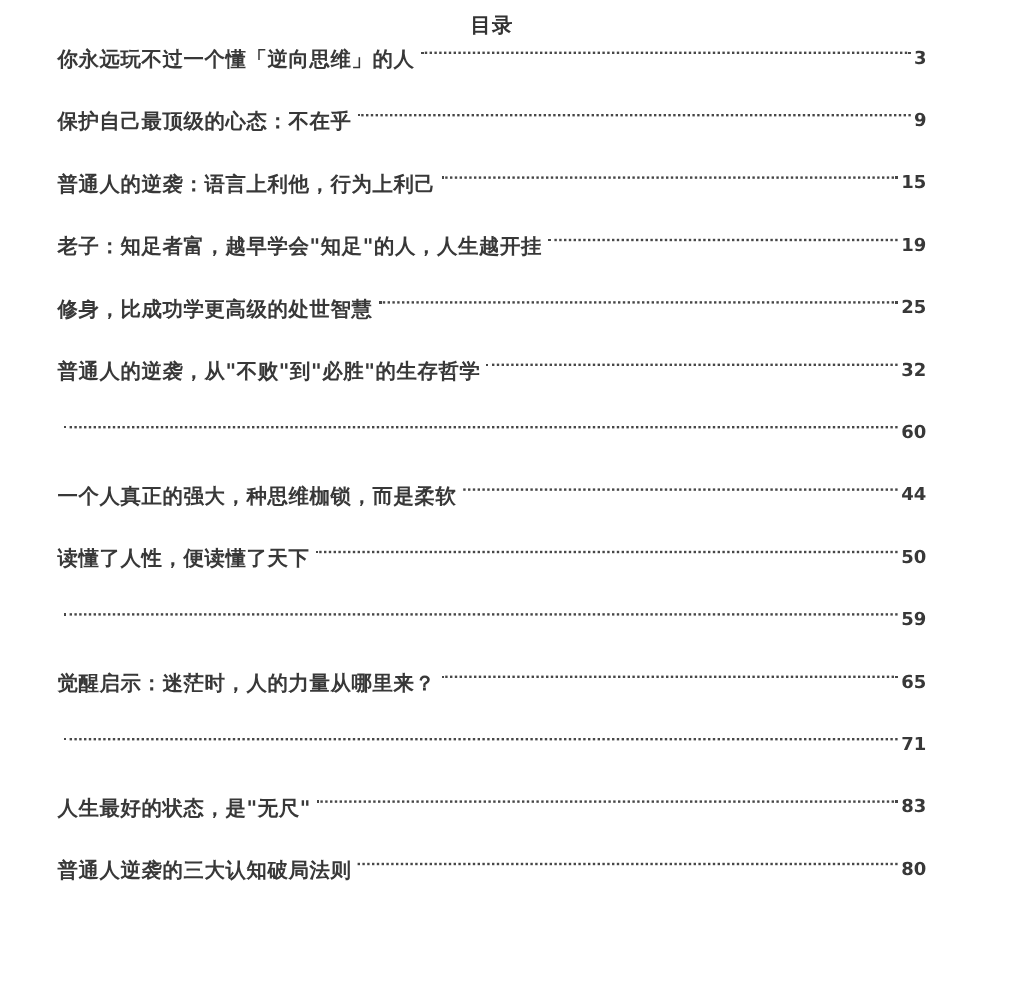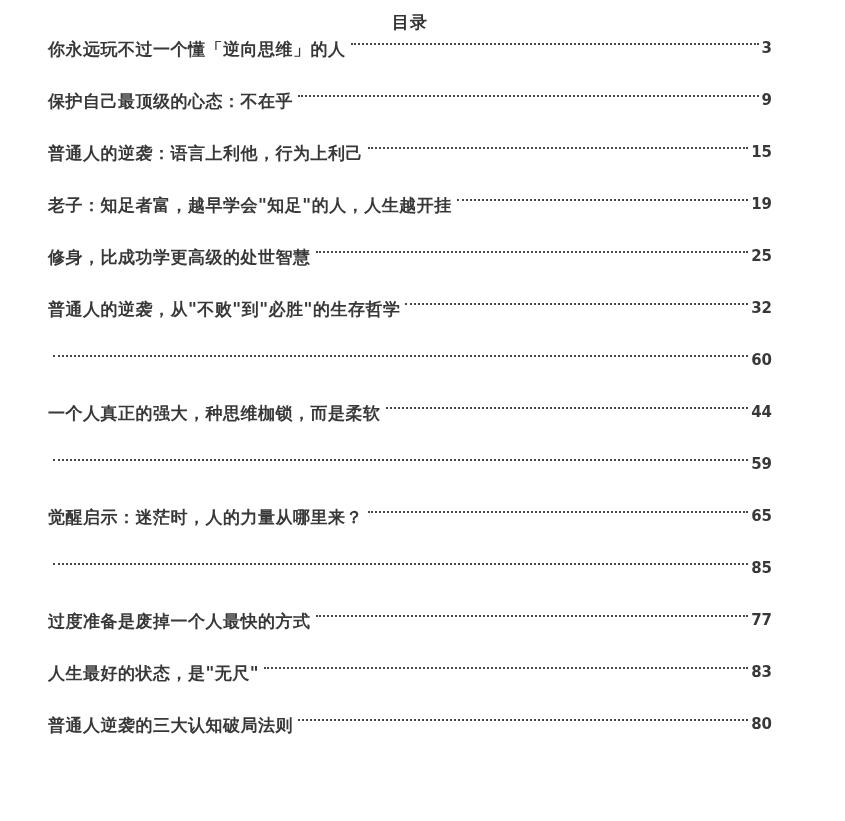--- a/index.html
+++ b/index.html
@@ -107,42 +107,42 @@
     <span class="leader"></span>
     <span class="page-num">60</span>
   </div>
 
   <div class="toc-row">
     <span class="toc-title">一个人真正的强大，种思维枷锁，而是柔软</span>
     <span class="leader"></span>
     <span class="page-num">44</span>
   </div>
 
+  <div class="toc-row">
+    <span class="toc-title">读懂了人性，便读懂了天下</span>
+    <span class="leader"></span>
+    <span class="page-num">50</span>
+  </div>
 
   <div class="toc-row">
     <span class="leader"></span>
     <span class="page-num">59</span>
   </div>
 
   <div class="toc-row">
     <span class="toc-title">觉醒启示：迷茫时，人的力量从哪里来？</span>
     <span class="leader"></span>
     <span class="page-num">65</span>
   </div>
 
   <div class="toc-row">
     <span class="leader"></span>
-    <span class="page-num">85</span>
+    <span class="page-num">71</span>
   </div>
 
-  <div class="toc-row">
-    <span class="toc-title">过度准备是废掉一个人最快的方式</span>
-    <span class="leader"></span>
-    <span class="page-num">77</span>
-  </div>
 
   <div class="toc-row">
     <span class="toc-title">人生最好的状态，是"无尺"</span>
     <span class="leader"></span>
     <span class="page-num">83</span>
   </div>
 
   <div class="toc-row">
     <span class="toc-title">普通人逆袭的三大认知破局法则</span>
     <span class="leader"></span>

